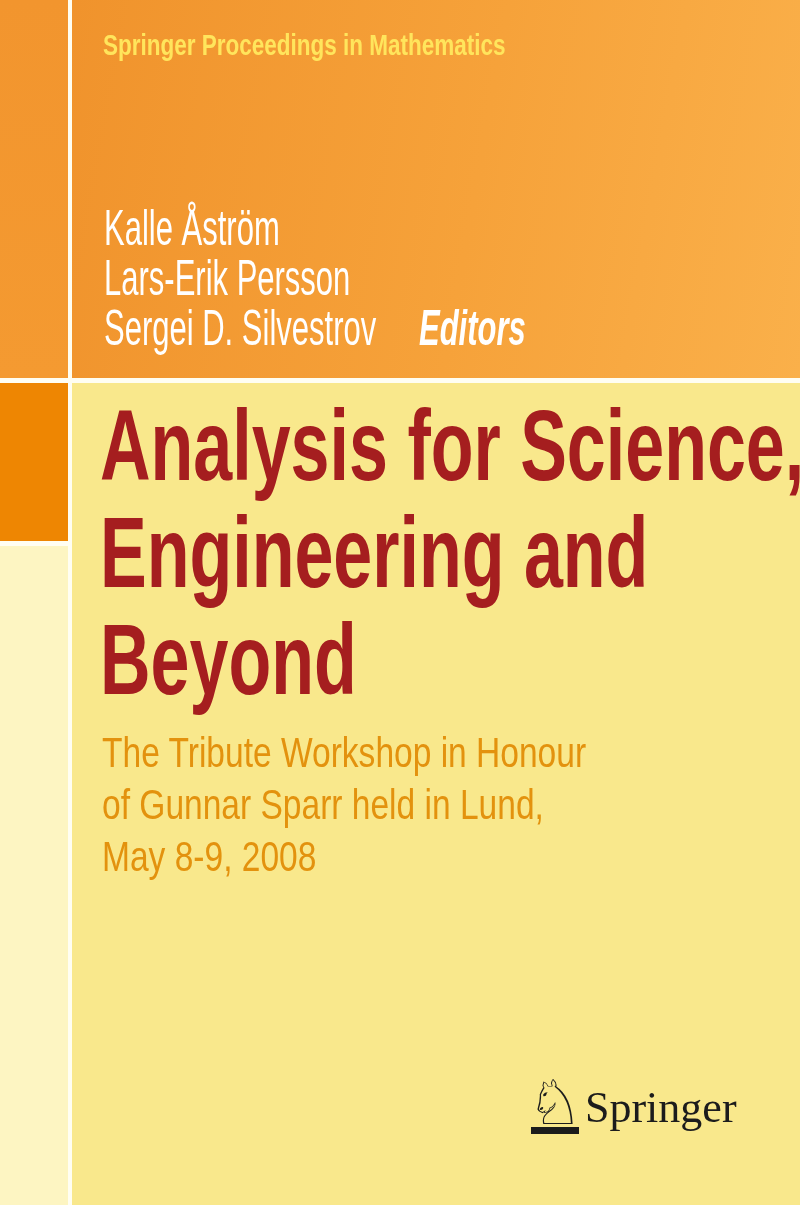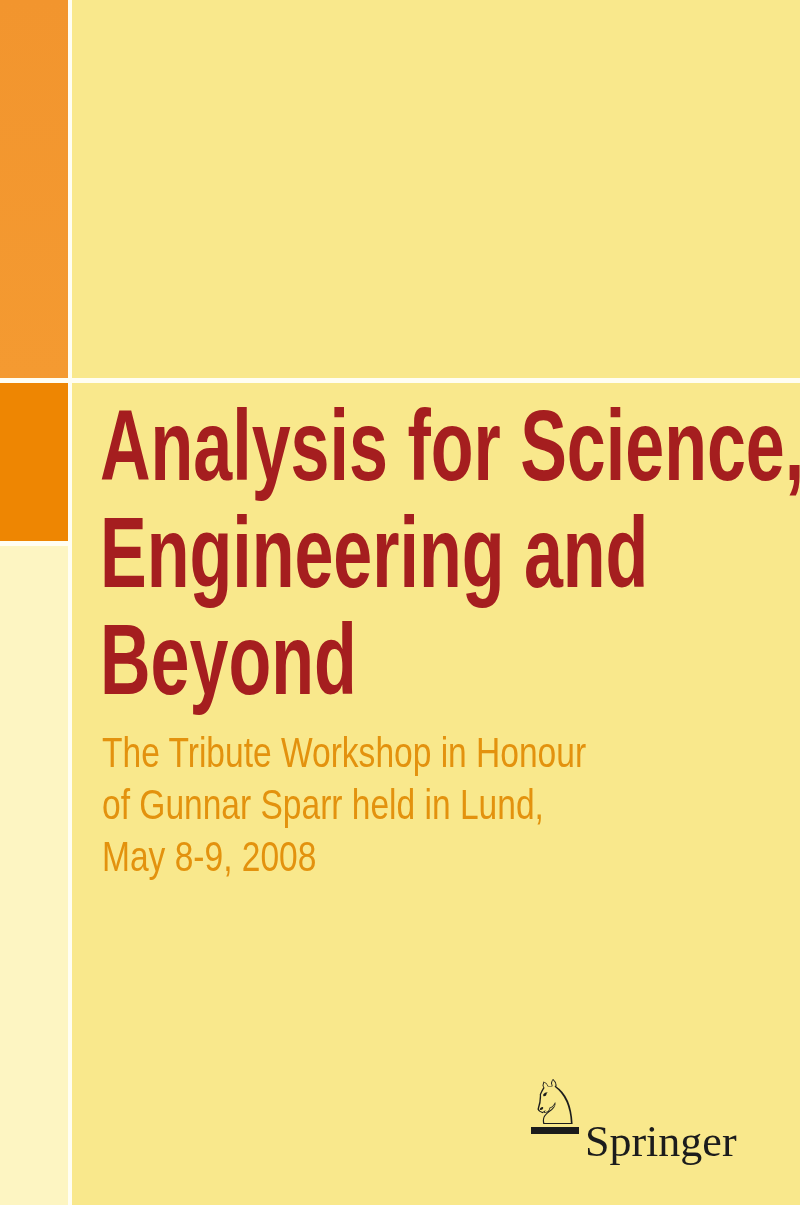--- a/index.html
+++ b/index.html
@@ -106,38 +106,46 @@
     color: #1c1c1c;
     text-align: center;
     font-family: "DejaVu Sans", sans-serif;
   }
   .publisher-bar {
     position: absolute; left: 531px; top: 1127px;
     width: 48px; height: 7px;
     background: #1c1c1c;
   }
   .publisher-wordmark {
-    position: absolute; left: 585px; top: 1120px;
+    position: absolute; left: 585px; top: 1086px;
     font-size: 44px; line-height: 1;
     color: #1c1c1c;
     font-family: "Liberation Serif", serif;
     white-space: nowrap;
   }
 </style>
 </head>
 <body>
 
 <div class="cover">
 
   <div class="strip-top"></div>
   <div class="strip-dark"></div>
   <div class="strip-sep"></div>
   <div class="strip-cream"></div>
   <div class="vline"></div>
 
+  <div class="header">
+    <div class="series-title">Springer Proceedings in Mathematics</div>
+    <div class="editors-block">
+      <div>Kalle Åström</div>
+      <div>Lars-Erik Persson</div>
+      <div><span>Sergei D. Silvestrov</span><span class="editors-role">Editors</span></div>
+    </div>
+  </div>
 
   <div class="hline"></div>
 
   <div class="book-title">
     <div>Analysis for Science,</div>
     <div>Engineering and</div>
     <div>Beyond</div>
   </div>
 
   <div class="book-subtitle">

